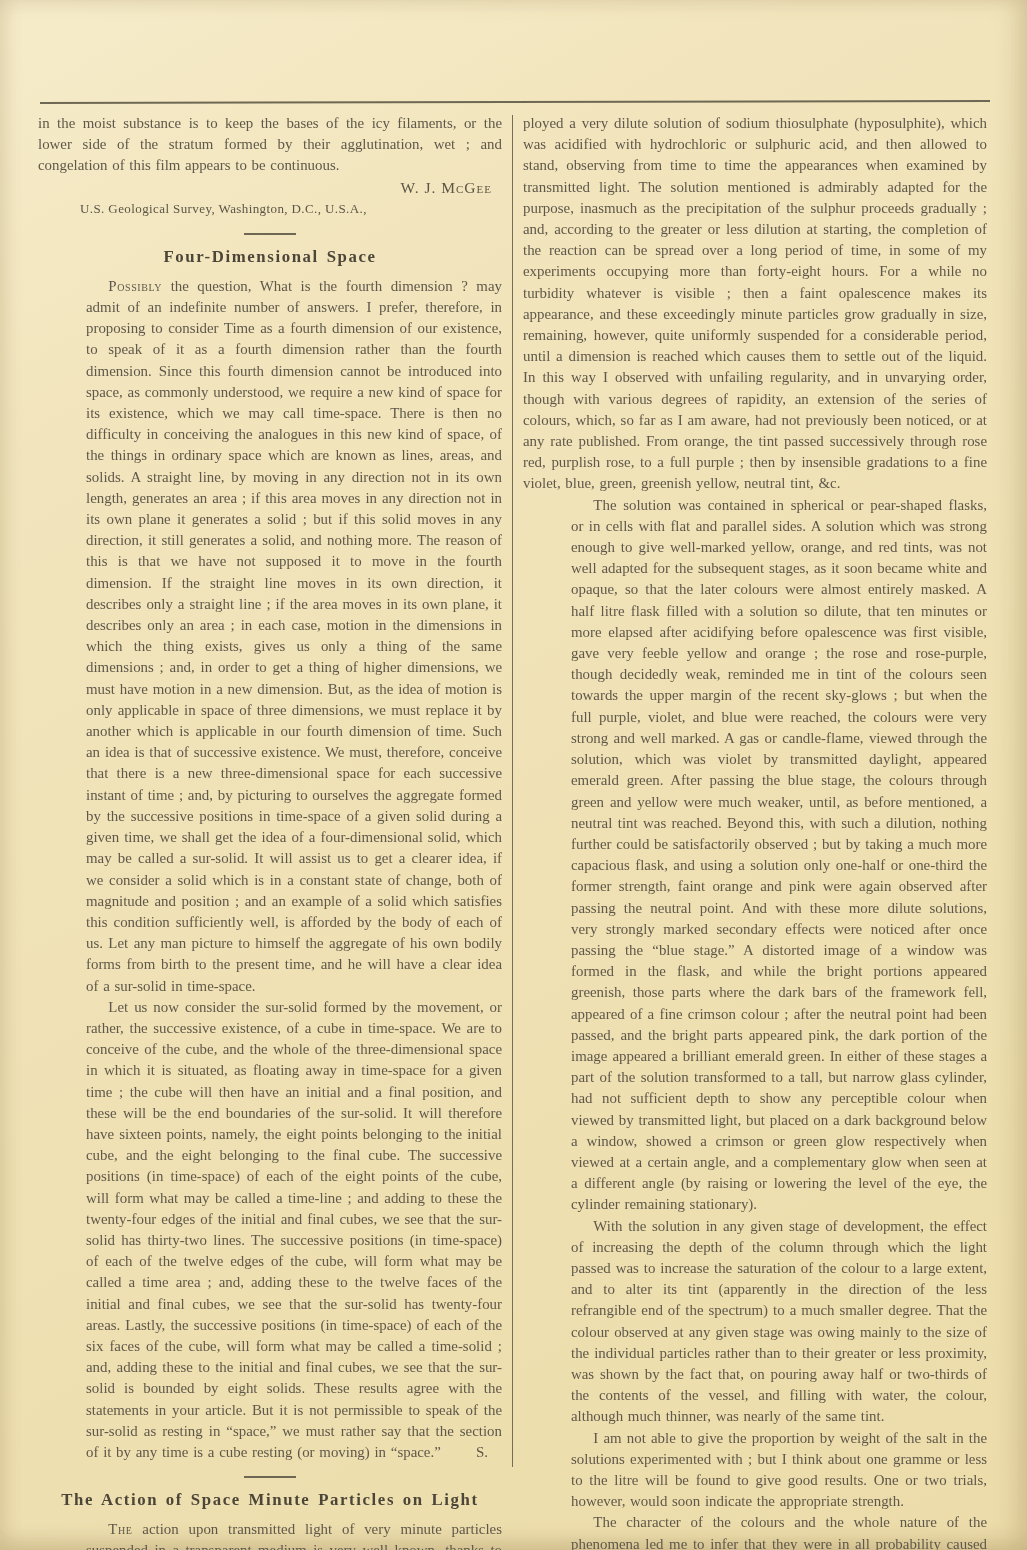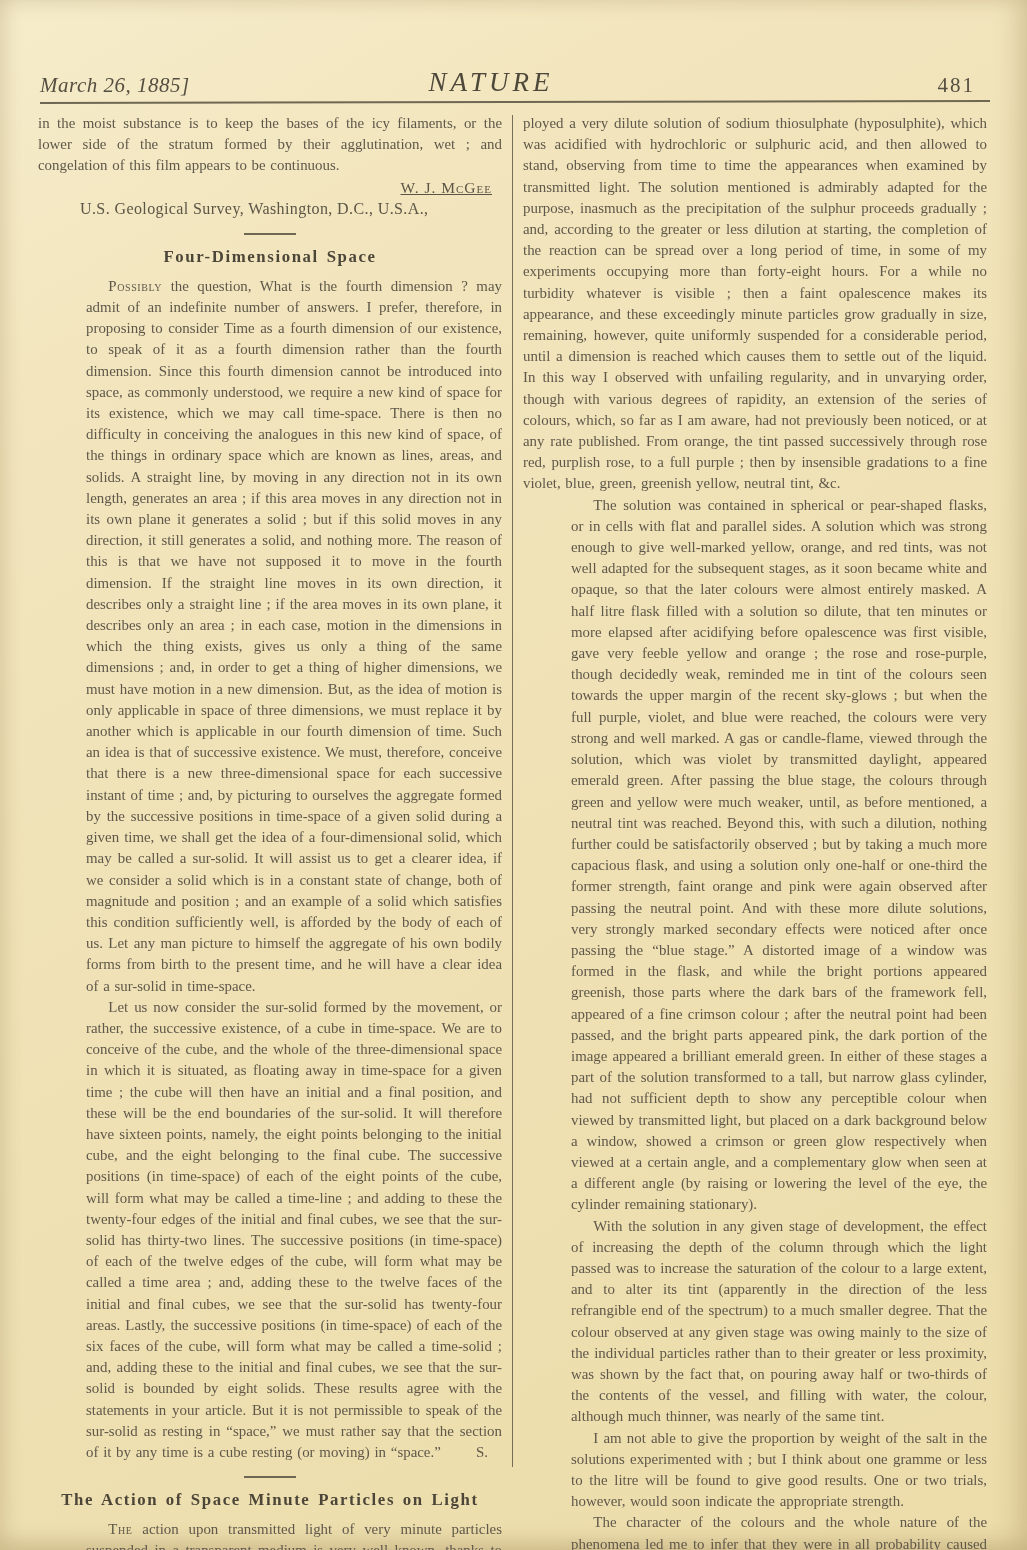--- a/index.html
+++ b/index.html
@@ -54,24 +54,24 @@
     font-size:14.9px;line-height:21.2px;
     text-align:justify;
     color:#5f584a;
     word-spacing:1px;
   }
   .indent{text-indent:1.5em;margin-left:48px;}
   .lead{font-variant-caps:small-caps;letter-spacing:.6px;}
   .sig-right{
     text-align:right;padding-right:10px;
     font-variant-caps:small-caps;letter-spacing:1px;
-    font-size:15.5px;line-height:21.2px;color:#5b5546;text-decoration:underline;
+    font-size:15.5px;line-height:21.2px;color:#5b5546;
   }
   .affil{
-    padding-left:42px;font-size:16px;line-height:22px;color:#5b5546;
+    padding-left:42px;font-size:13px;line-height:22px;color:#5b5546;
     letter-spacing:.4px;
   }
   .center-line{text-align:center;font-size:15.2px;line-height:22px;color:#5f584a;}
   .date-line-left{padding-left:24px;font-size:15.2px;line-height:22px;color:#5f584a;}
   .article-rule{
     width:52px;height:2px;background:#6e6753;margin:13px auto 12px auto;
   }
   h2{
     margin:0 0 9px 0;
     text-align:center;
@@ -79,25 +79,20 @@
     color:#4c4639;
     word-spacing:2px;
   }
   .flush-right{float:right;padding-right:14px;}
 </style>
 </head>
 <body>
 
 <div class="page">
 
-  <div class="masthead">
-    <span class="date">March 26, 1885]</span>
-    <span class="journal">NATURE</span>
-    <span class="pagenum">481</span>
-  </div>
   <div class="head-rule"></div>
 
   <div class="columns">
 
     <div class="col">
       <p class="cont">in the moist substance is to keep the bases of the icy filaments, or the lower side of the stratum formed by their agglutination, wet ; and congelation of this film appears to be continuous.</p>
       <div class="sig-right">W. J. McGee</div>
       <div class="affil">U.S. Geological Survey, Washington, D.C., U.S.A.,</div>
 
       <div class="article-rule"></div>

